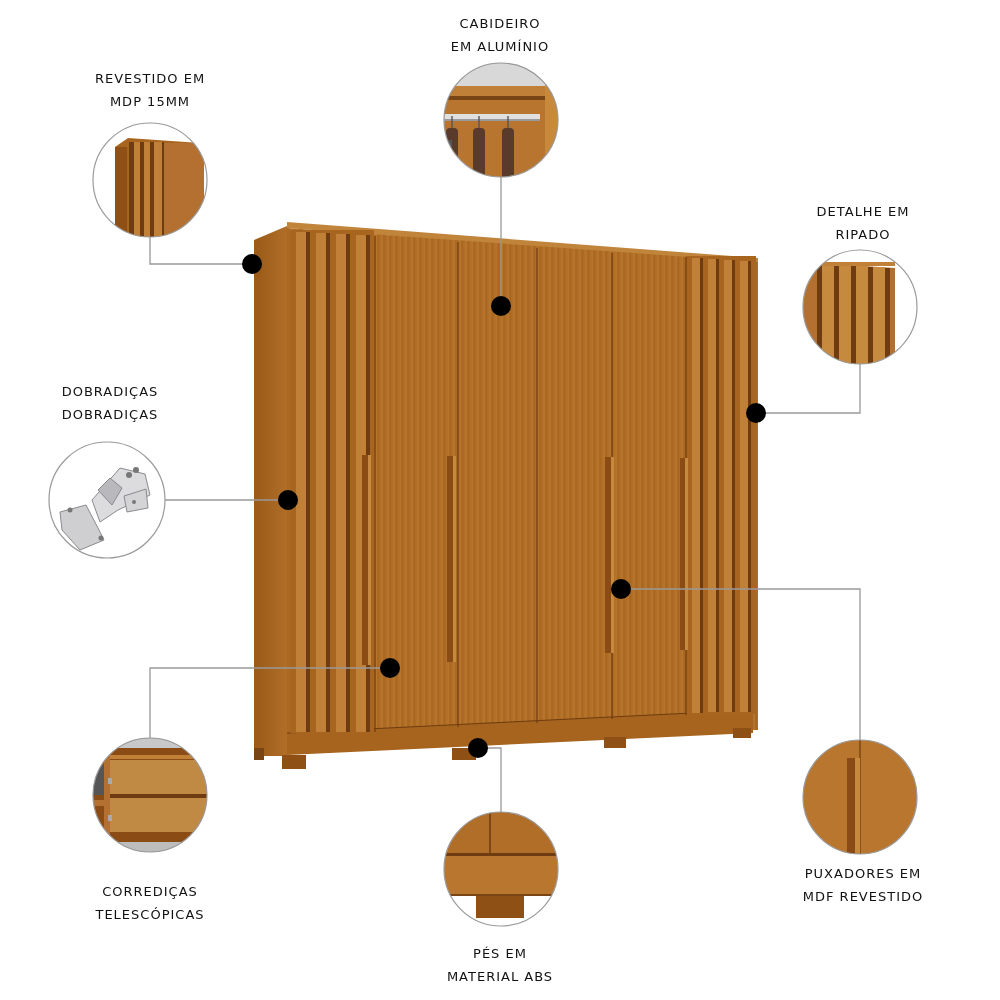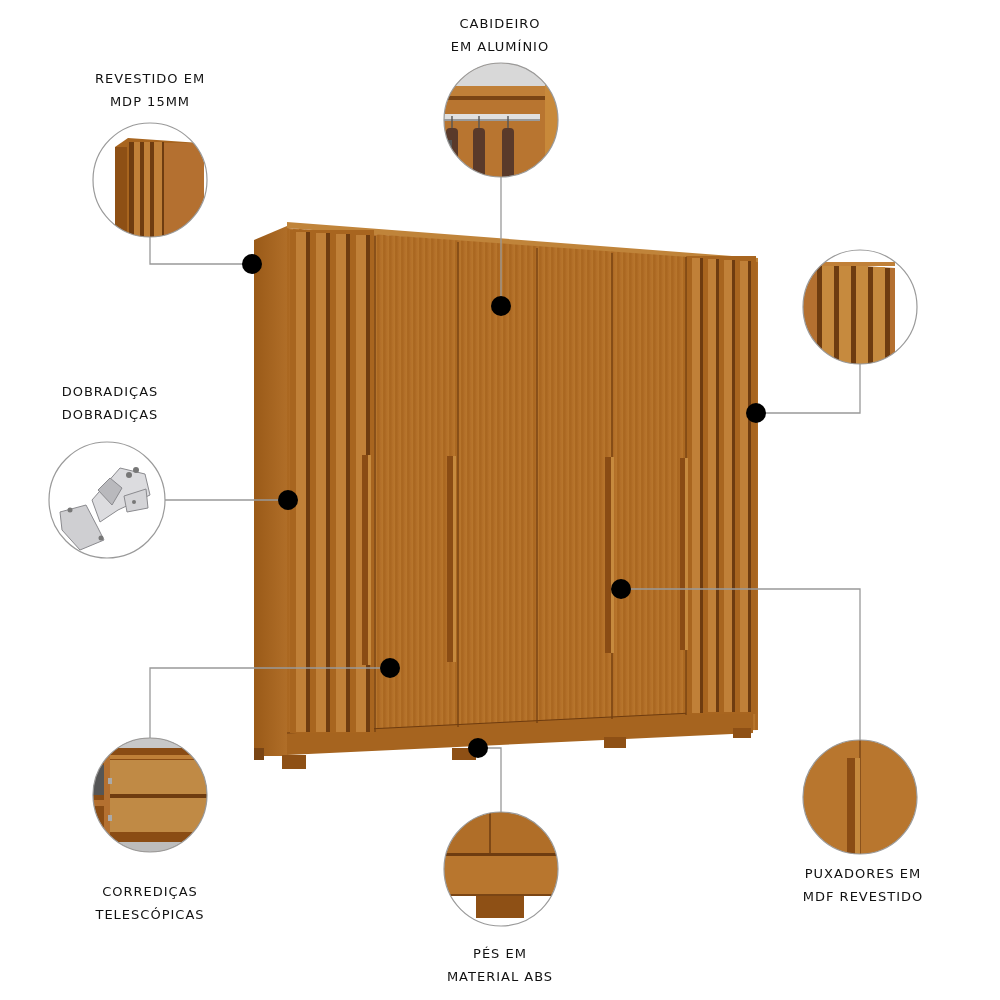--- a/index.html
+++ b/index.html
@@ -254,20 +254,24 @@
   </svg>
 
   <div class="label" style="left:80px; top:67px; width:140px;">
     <span>REVESTIDO EM</span>
     <span>MDP 15MM</span>
   </div>
   <div class="label" style="left:430px; top:12px; width:140px;">
     <span>CABIDEIRO</span>
     <span>EM ALUMÍNIO</span>
   </div>
+  <div class="label" style="left:793px; top:200px; width:140px;">
+    <span>DETALHE EM</span>
+    <span>RIPADO</span>
+  </div>
   <div class="label" style="left:40px; top:380px; width:140px;">
     <span>DOBRADIÇAS</span>
     <span>DOBRADIÇAS</span>
   </div>
   <div class="label" style="left:70px; top:860px; width:160px;margin-top:20px;">
     <span>CORREDIÇAS</span>
     <span>TELESCÓPICAS</span>
   </div>
   <div class="label" style="left:425px; top:942px; width:150px;">
     <span>PÉS EM</span>

